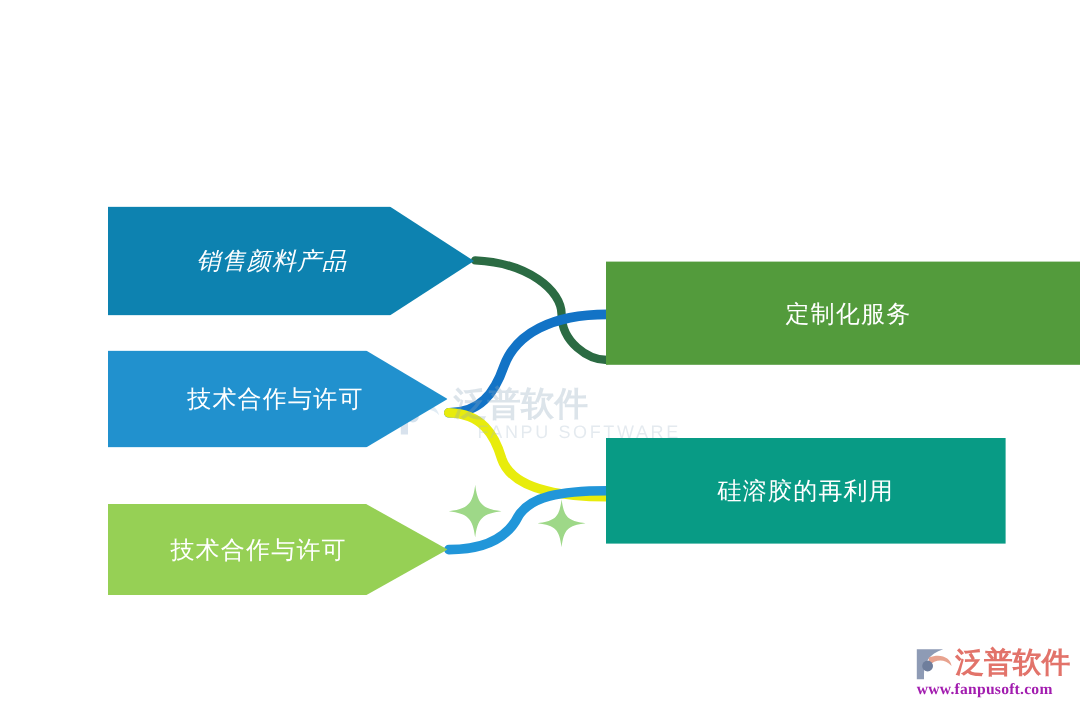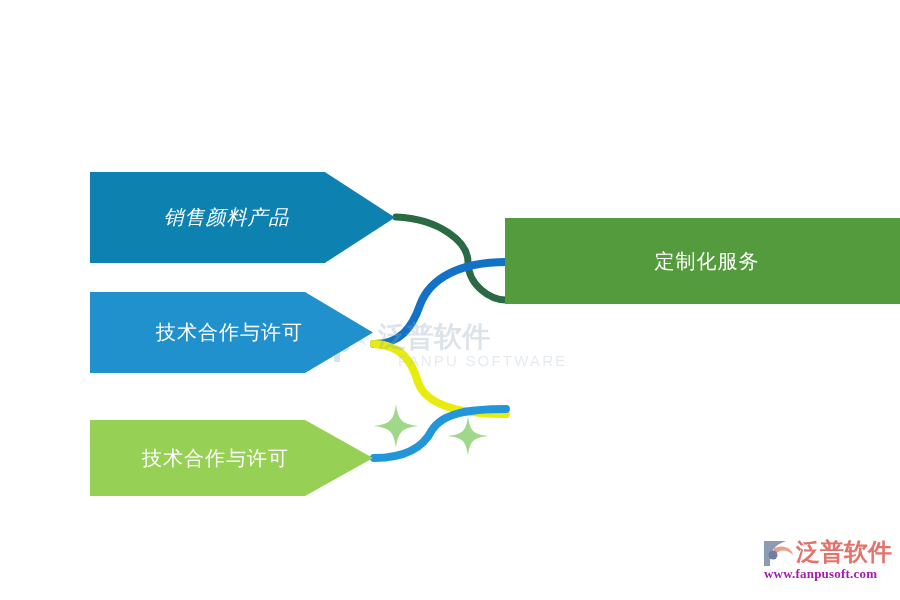--- a/index.html
+++ b/index.html
@@ -215,20 +215,23 @@
   <div class="arrow" id="arrow-1" style="background: rgb(33, 145, 206);">
     <span class="arrow-label">技术合作与许可</span>
   </div>
   <div class="arrow" id="arrow-2" style="background: rgb(150, 208, 85);">
     <span class="arrow-label">技术合作与许可</span>
   </div>
 
   <div class="rect-box" id="box-0" style="background: rgb(83, 155, 60);">
     <span>定制化服务</span>
   </div>
+  <div class="rect-box" id="box-1" style="background: rgb(8, 155, 133);">
+    <span>硅溶胶的再利用</span>
+  </div>
 
   <div class="brand-logo">
     <svg class="brand-mark" viewBox="0 0 32 30">
       <path d="M2 3 L24 3 C12 7 8 14 8 24 L8 28 L2 28 Z" fill="#8e9bb5"></path>
       <path d="M12 10 C22 6 30 10 31 17 C25 11 18 11 12 17 Z" fill="#e8a38f"></path>
       <circle cx="11" cy="17" r="4.5" fill="#6f7e9c"></circle>
     </svg>
     <div class="brand-cn">泛普软件</div>
     <div class="brand-url">www.fanpusoft.com</div>
   </div>

